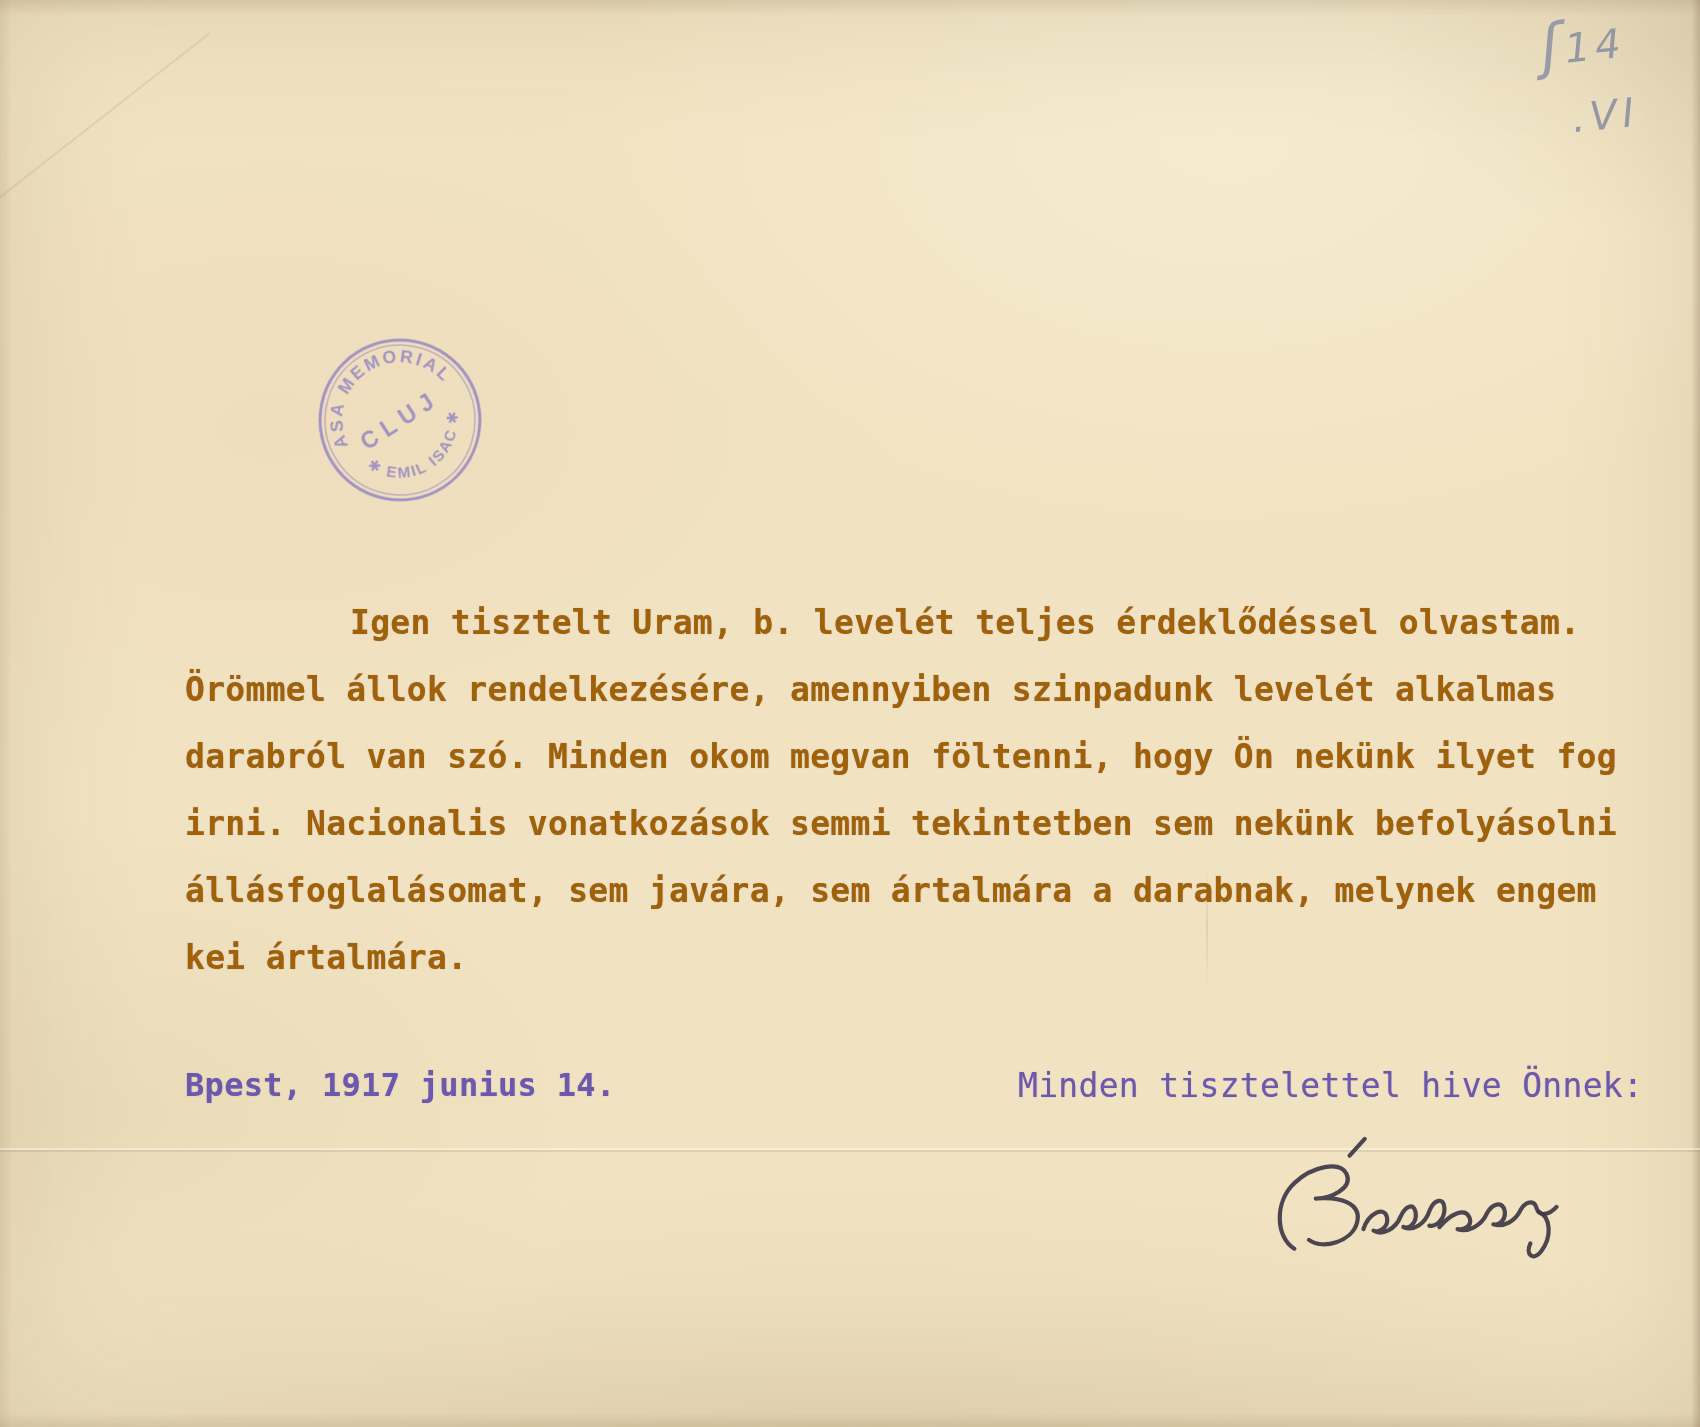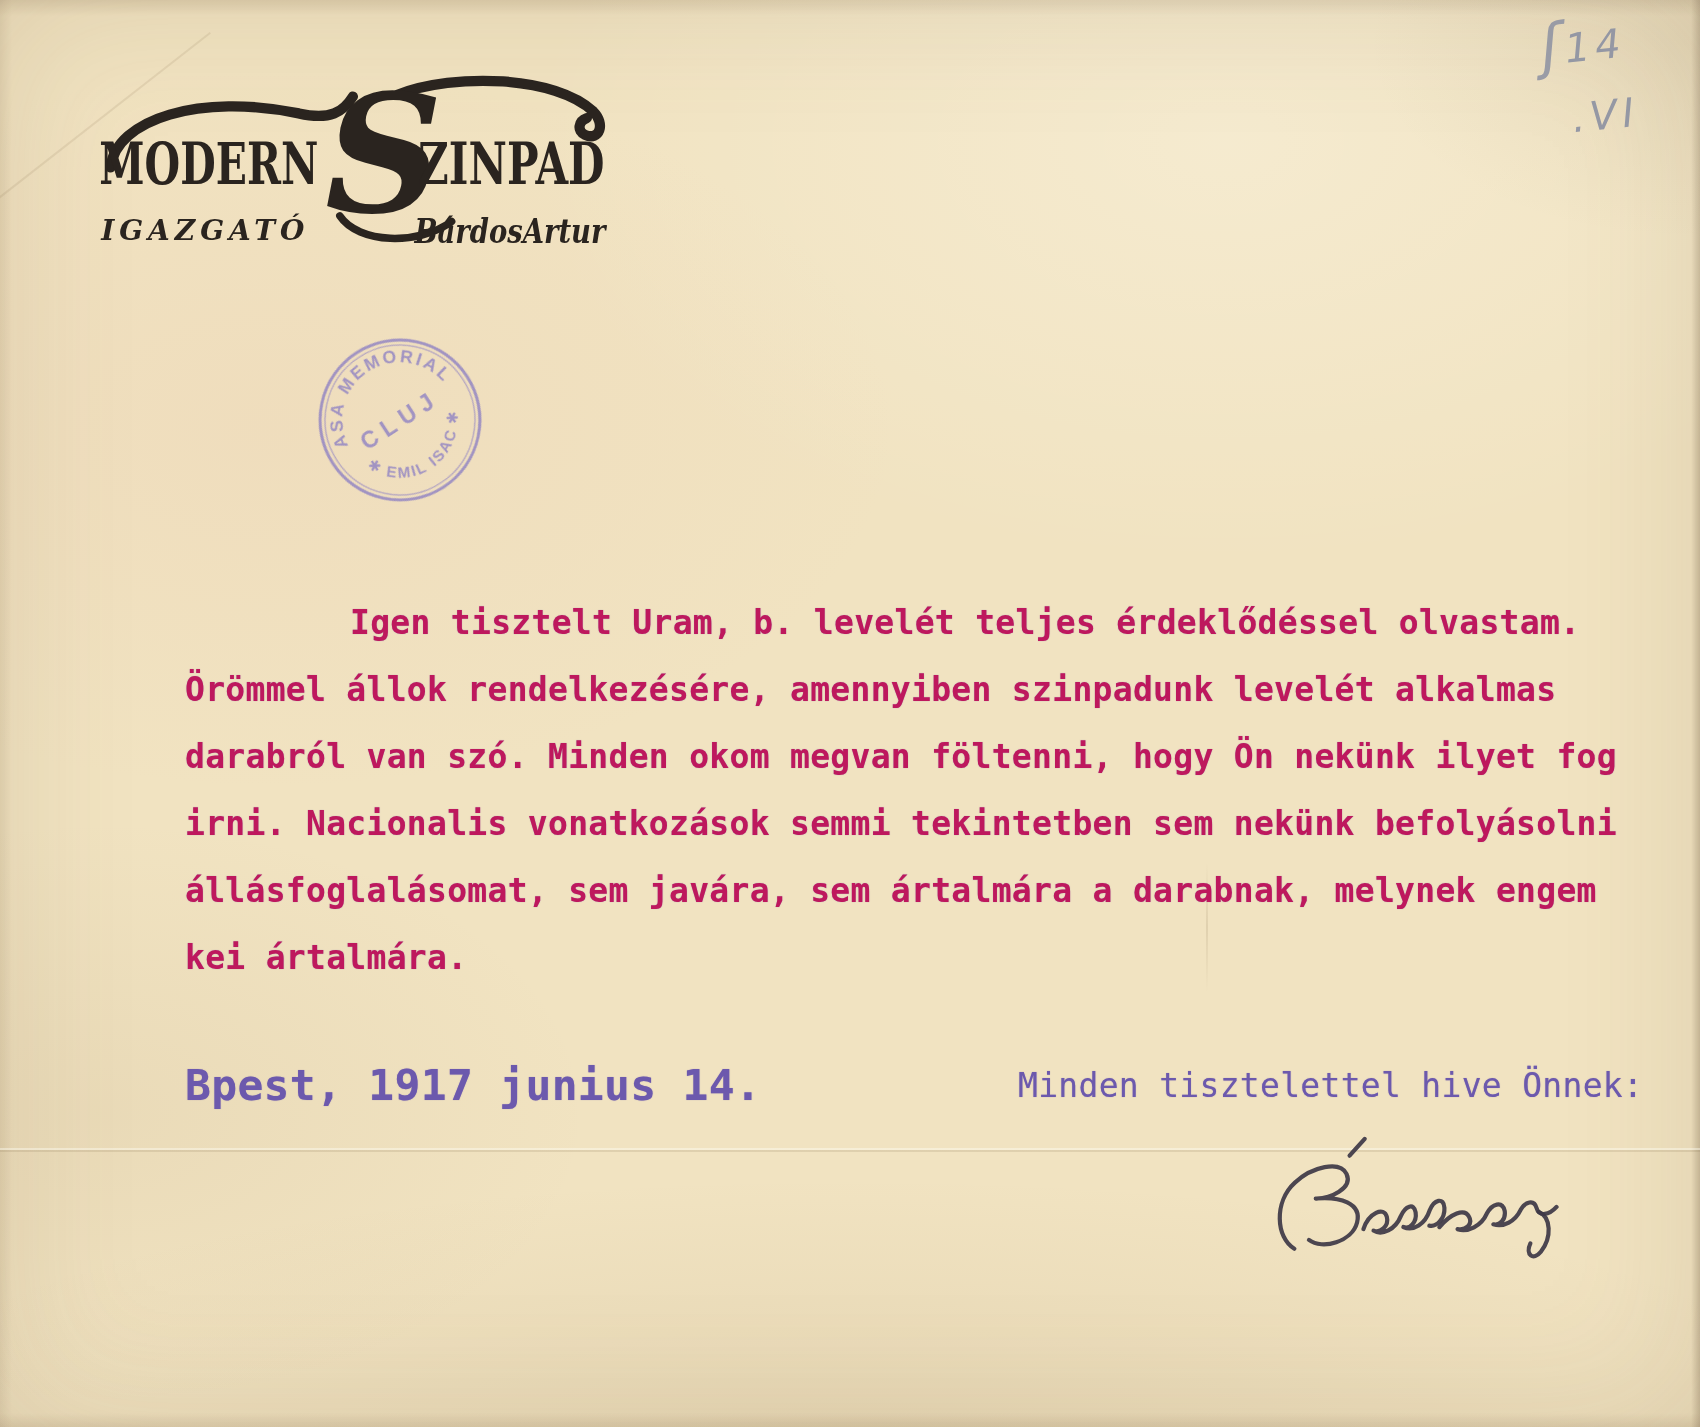--- a/index.html
+++ b/index.html
@@ -51,29 +51,29 @@
     position:absolute;left:1544px;top:8px;z-index:2;display:flex;align-items:flex-start;
     color:#8c91a2;transform:rotate(-6deg);
     font-family:"DejaVu Sans",sans-serif;
   }
   .note .bracket{font-size:60px;line-height:60px;opacity:.85;margin-right:4px;font-style:italic}
   .note .note-text{font-size:40px;line-height:70px;font-style:italic;letter-spacing:5px;opacity:.9}
 
   .letter-body{
     position:absolute;left:185px;top:589px;width:1500px;z-index:2;
     font-weight:bold;font-size:33px;line-height:67px;letter-spacing:.3px;
-    color:#be185d;text-shadow:0 0 1px rgba(108,89,173,0.55);
+    color:#a16207;text-shadow:0 0 1px rgba(108,89,173,0.55);
     white-space:nowrap;
   }
   .letter-line{white-space:nowrap}
   .letter-line.first{padding-left:165px}
 
   .dateline{
     position:absolute;left:185px;top:1052px;z-index:2;white-space:nowrap;
-    font-weight:bold;font-size:43px;line-height:67px;letter-spacing:.3px;
+    font-weight:bold;font-size:32px;line-height:67px;letter-spacing:.3px;
     color:#6c59ad;text-shadow:0 0 1px rgba(108,89,173,0.55);
   }
   .closing{
     position:absolute;left:1018px;top:1052px;z-index:2;white-space:nowrap;
     font-weight:normal;font-size:33px;line-height:67px;letter-spacing:.3px;
     color:#6c59ad;text-shadow:0 0 1px rgba(108,89,173,0.55);
   }
   .signature{position:absolute;left:1262px;top:1128px;width:300px;height:145px;z-index:2;transform:rotate(-3deg)}
   .signature svg{width:100%;height:100%}
   .signature path{fill:none;stroke:#3e3846;stroke-width:4.2;stroke-linecap:round;stroke-linejoin:round;opacity:.92}
@@ -81,32 +81,20 @@
 </style>
 </head>
 <body>
 
 <div class="paper">
   <div class="texture"></div>
   <div class="crease-h"></div>
   <div class="crease-diag"></div>
   <div class="crease-v"></div>
 
-  <div class="letterhead">
-    <svg viewBox="0 0 560 200">
-      <path class="flourish" d="M 22,108 C 28,56 118,28 224,50 C 258,58 272,48 282,32" stroke-width="11"></path>
-      <path class="flourish" d="M 330,30 C 392,6 500,10 540,48 C 553,61 547,80 531,73 C 522,69 524,58 533,55" stroke-width="11"></path>
-      <path class="flourish" d="M 268,160 C 288,190 352,192 388,166" stroke-width="8"></path>
-      <text x="10" y="126" font-size="62" textLength="235" lengthAdjust="spacingAndGlyphs">MODERN</text>
-      <text x="252" y="156" font-size="175" font-style="italic">S</text>
-      <text x="352" y="126" font-size="62" textLength="200" lengthAdjust="spacingAndGlyphs">ZINPAD</text>
-      <text x="12" y="186" font-size="30" font-style="italic" textLength="218" lengthAdjust="spacing">IGAZGATÓ</text>
-      <text x="348" y="189" font-size="36" font-style="italic" textLength="205" lengthAdjust="spacingAndGlyphs">BárdosArtur</text>
-    </svg>
-  </div>
 
   <div class="stamp">
     <svg viewBox="0 0 170 170">
       <defs>
         <path id="arcTop" d="M 85,85 m -57,0 a 57,57 0 1 1 114,0"></path>
         <path id="arcBot" d="M 28,85 a 57,57 0 0 0 114,0"></path>
       </defs>
       <circle cx="85" cy="85" r="79" fill="none" stroke="#9487c3" stroke-width="3"></circle>
       <circle cx="85" cy="85" r="74" fill="none" stroke="#9487c3" stroke-width="1.3" opacity="0.75"></circle>
       <text font-size="17.5" letter-spacing="2.5">

